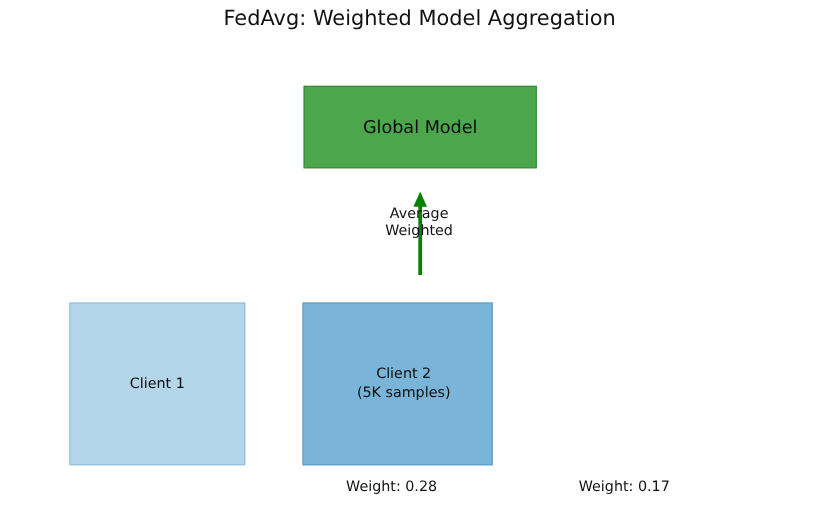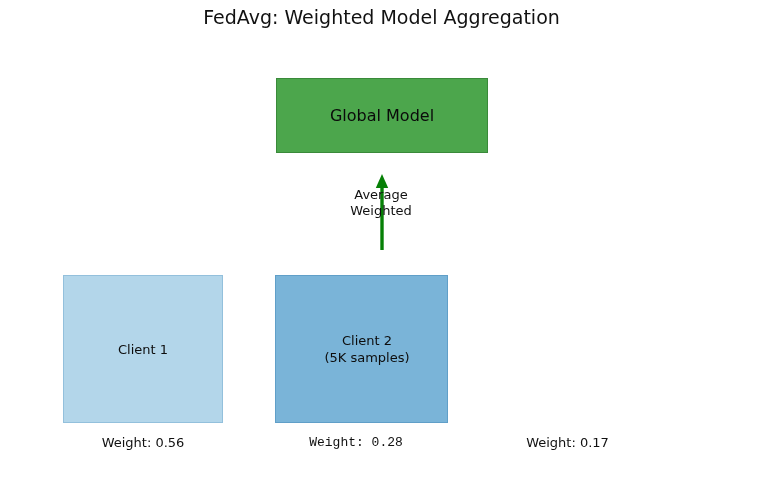--- a/index.html
+++ b/index.html
@@ -81,21 +81,21 @@
   .weight-label {
     position: absolute;
     top: 435px;
     height: 16px;
     line-height: 16px;
     text-align: center;
     font-size: 13px;
     color: #111111;
   }
   .weight-label.w1 { left: 63px;  width: 160px; }
-  .weight-label.w2 { left: 275px; width: 162px; font-family: Liberation Mono, monospace; }
+  .weight-label.w2 { left: 275px; width: 162px; }
   .weight-label.w3 { left: 487px; width: 161px; }
 </style>
 </head>
 <body>
 
 <div class="figure">
 
   <div class="title">FedAvg: Weighted Model Aggregation</div>
 
   <div class="global-box" style="background-color: rgb(76, 166, 76); border-color: rgb(58, 138, 58);">
@@ -115,17 +115,16 @@
   <div class="client-box c1" style="background-color: rgb(179, 214, 234); border-color: rgb(147, 192, 220);">
     <div>Client 1</div>
   </div>
 
   <div class="client-box c2" style="background-color: rgb(122, 180, 216); border-color: rgb(96, 159, 200);">
     <div>Client 2</div>
     <div>(5K samples)</div>
   </div>
 
 
-  <div class="weight-label w1">Weight: 0.56</div>
   <div class="weight-label w2">Weight: 0.28</div>
   <div class="weight-label w3">Weight: 0.17</div>
 
 </div>
 
 </body></html>

